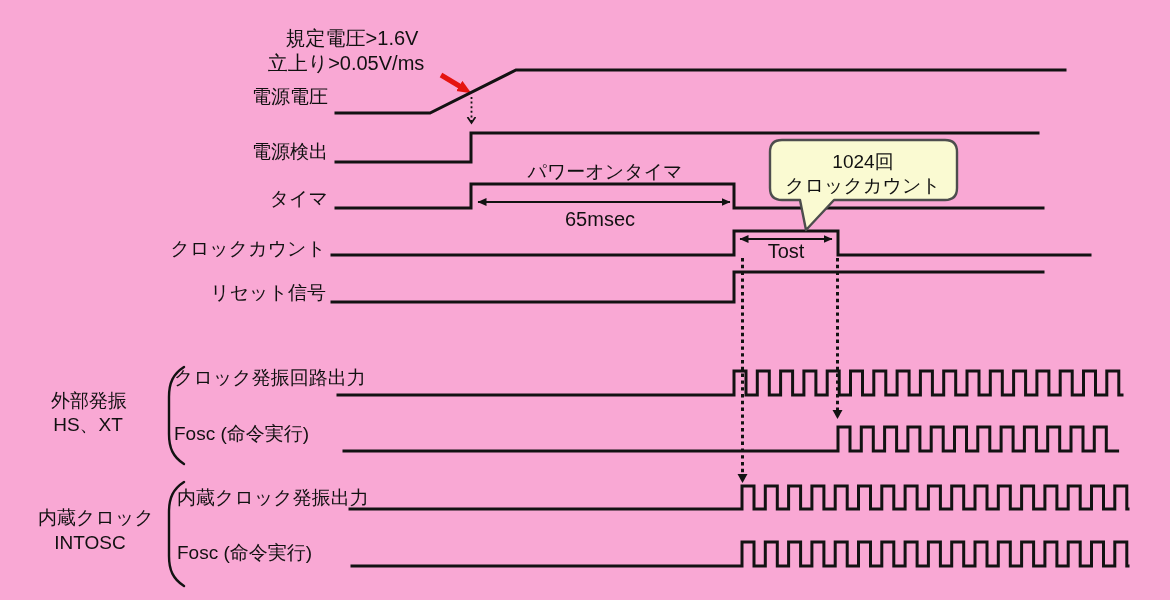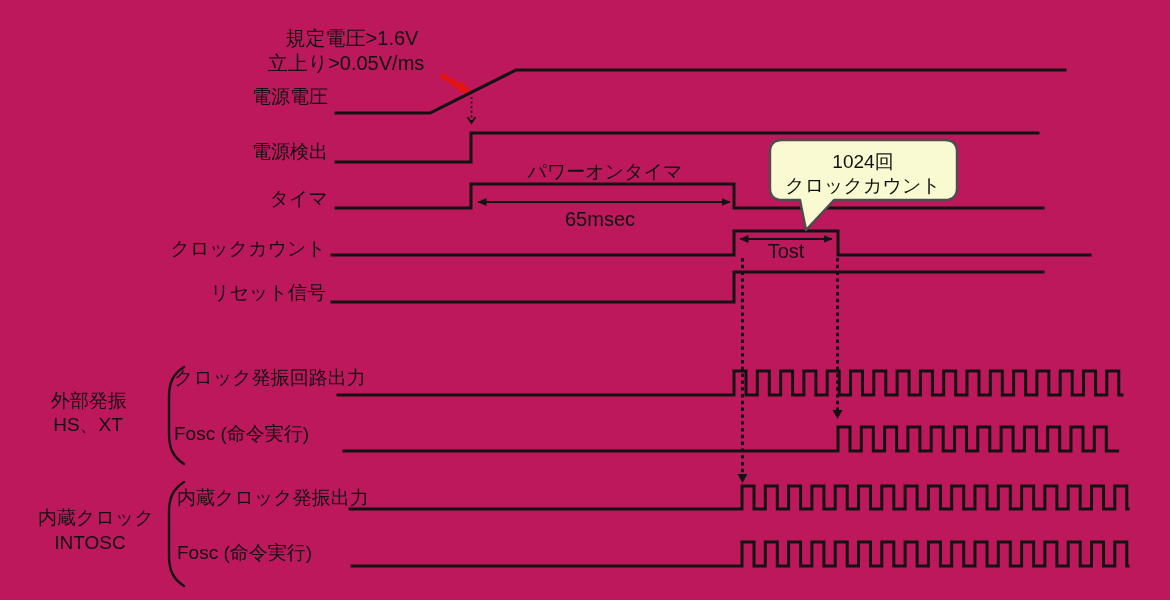--- a/index.html
+++ b/index.html
@@ -1,16 +1,16 @@
 <!DOCTYPE html>
 <html><head>
 <meta charset="utf-8">
 <style>
   html,body{margin:0;padding:0;background:#ffffff;}
-  .stage{position:relative;width:1170px;height:600px;background:#be185d;overflow:hidden;
+  .stage{position:relative;width:1170px;height:600px;background:#f9a8d4;overflow:hidden;
          font-family:"Liberation Sans",sans-serif;}
   svg{display:block;}
   .wave{fill:none;stroke:#121212;stroke-width:3;stroke-linejoin:miter;stroke-linecap:square;}
   .thin{fill:none;stroke:#121212;stroke-width:2;stroke-linecap:butt;}
   .dotted-sm{fill:none;stroke:#121212;stroke-width:1.8;stroke-dasharray:2 2.6;}
   .dotted-lg{fill:none;stroke:#121212;stroke-width:3;stroke-dasharray:3.4 3.4;}
   .bracket{fill:none;stroke:#121212;stroke-width:2.4;stroke-linecap:round;}
   .callout{stroke:#4d4d4d;stroke-width:2.4;stroke-linejoin:round;}
   .lbl{font-family:"Liberation Sans",sans-serif;font-size:19px;fill:#111111;}
   .lbl-sm{font-family:"Liberation Sans",sans-serif;font-size:20px;fill:#111111;}

